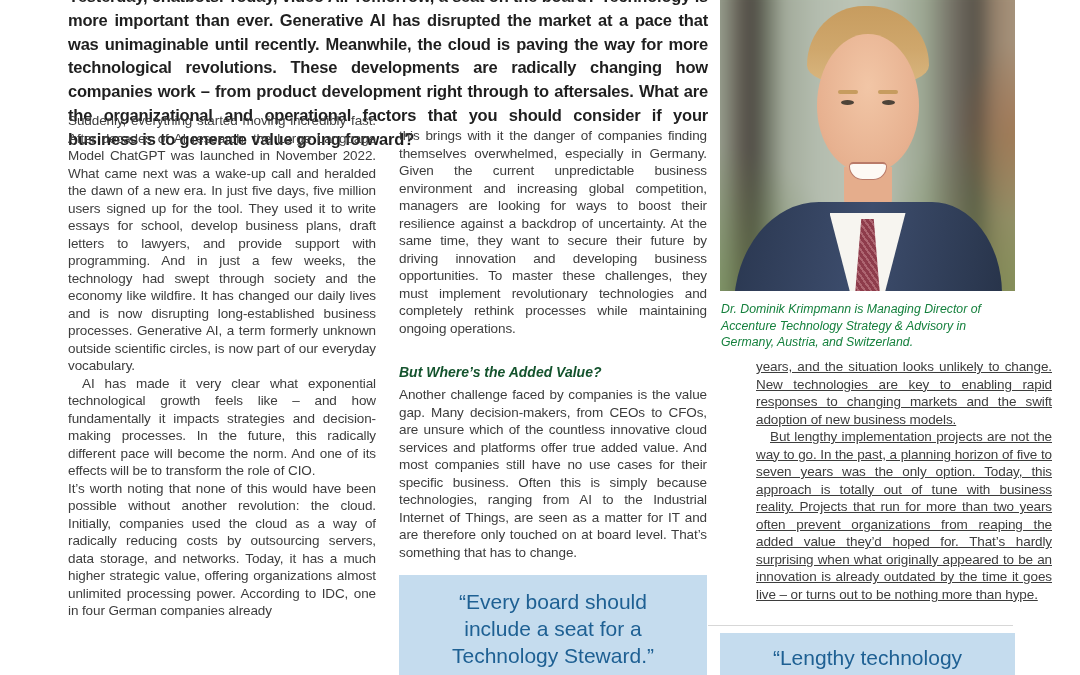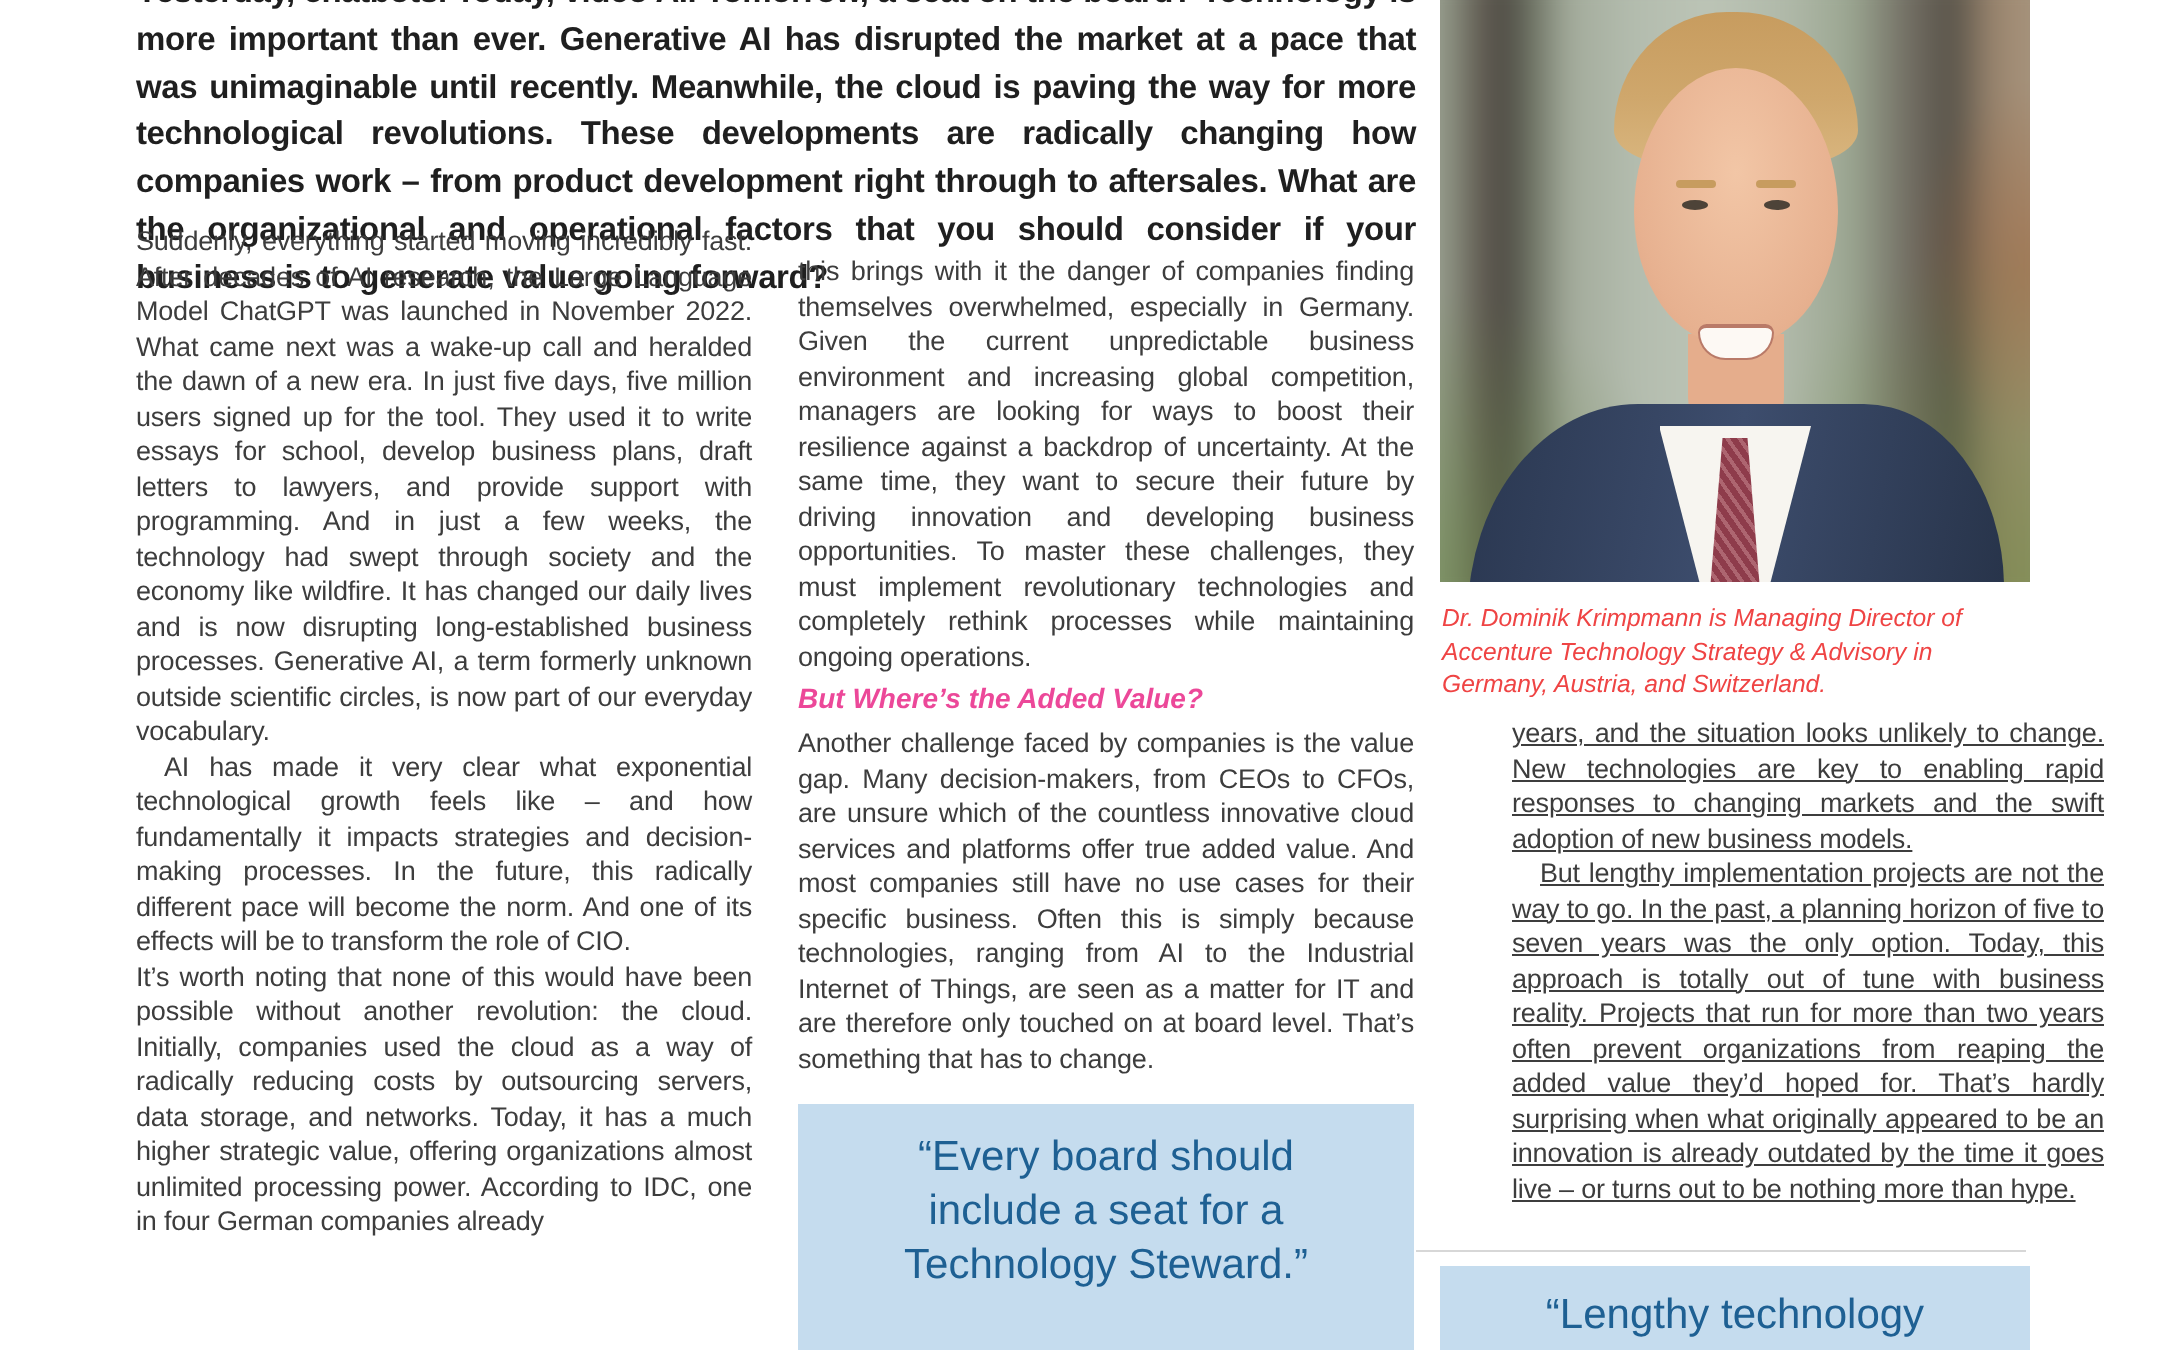--- a/index.html
+++ b/index.html
@@ -14,22 +14,22 @@
     text-align:justify;letter-spacing:-0.2px;
   }
   
   .col{position:absolute;width:308px;color:#3d3d3d;}
   .col p{margin:0;font-size:13.5px;line-height:17.5px;text-align:justify;letter-spacing:-0.1px;}
   .col p.indent{text-indent:14px;}
   .col1{left:68px;top:112px;}
   .col2{left:399px;top:127px;}
   .col3{left:756px;top:358px;width:296px;text-decoration:underline;}
   .subhead{
-    margin:4px 0 6px 0;font-size:14px;font-weight:bold;font-style:italic;
-    color:#ec4899;letter-spacing:0;
+    margin:27px 0 6px 0;font-size:14px;font-weight:bold;font-style:italic;
+    color:#14532d;letter-spacing:0;
   }
   
   .quote{
     background:#c5dcee;color:#1e6093;text-align:center;
     font-size:21px;line-height:27px;white-space:pre-line;
   }
   .quote-mid{margin-top:14px;padding:13px 8px 40px 8px;}
   .quote-right{
     position:absolute;left:720px;top:633px;width:279px;
     padding:11px 8px 40px 8px;
@@ -75,21 +75,21 @@
   .brow.right{left:calc(50% + 10px);}
   .eye{position:absolute;top:66px;width:13px;height:5px;background:#4d4338;border-radius:50%;}
   .eye.left{left:calc(50% - 27px);}
   .eye.right{left:calc(50% + 14px);}
   .smile{position:absolute;top:128px;left:50%;transform:translateX(-50%);
     width:36px;height:15px;background:#fdf9f4;border:1.5px solid #b97a68;
     border-top-width:2px;border-radius:5px 5px 16px 16px;}
   
   .caption{
     position:absolute;left:721px;top:301px;width:296px;margin:0;
-    font-size:12.3px;line-height:16.5px;font-style:italic;color:#ef4444;
+    font-size:12.3px;line-height:16.5px;font-style:italic;color:#15803d;
   }
 </style>
 </head>
 <body>
 
 <div class="page">
 
   <section class="intro">
     <p style="margin:0">Yesterday, chatbots. Today, video AI. Tomorrow, a seat on the board? Technology is more important than ever. Generative AI has disrupted the market at a pace that was unimaginable until recently. Meanwhile, the cloud is paving the way for more technological revolutions. These developments are radically changing how companies work – from product development right through to aftersales. What are the organizational and operational factors that you should consider if your business is to generate value going forward?</p>
   </section>

